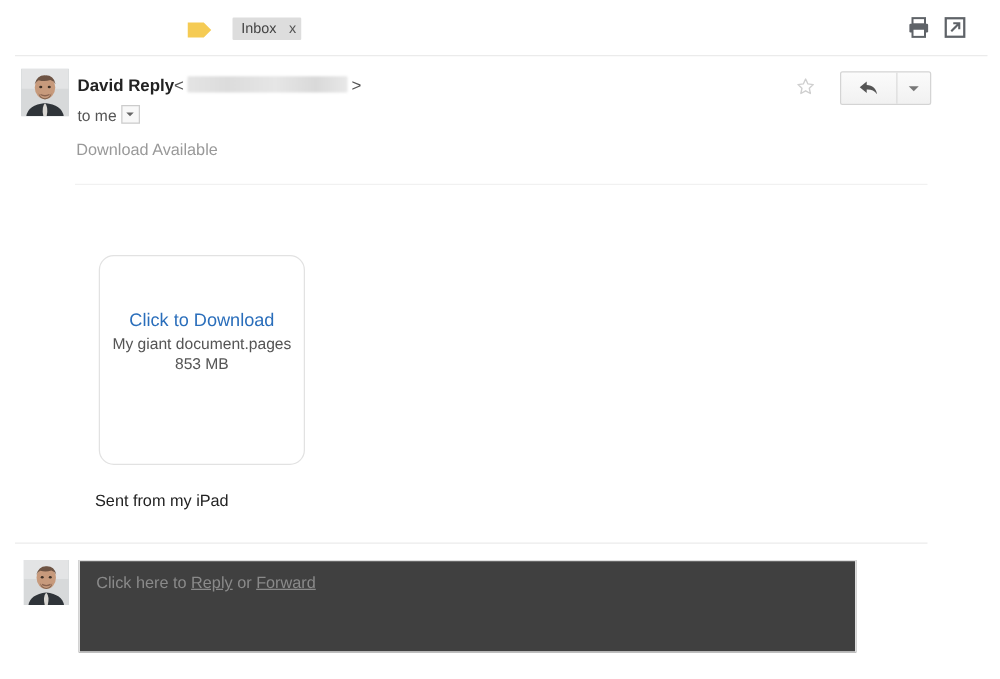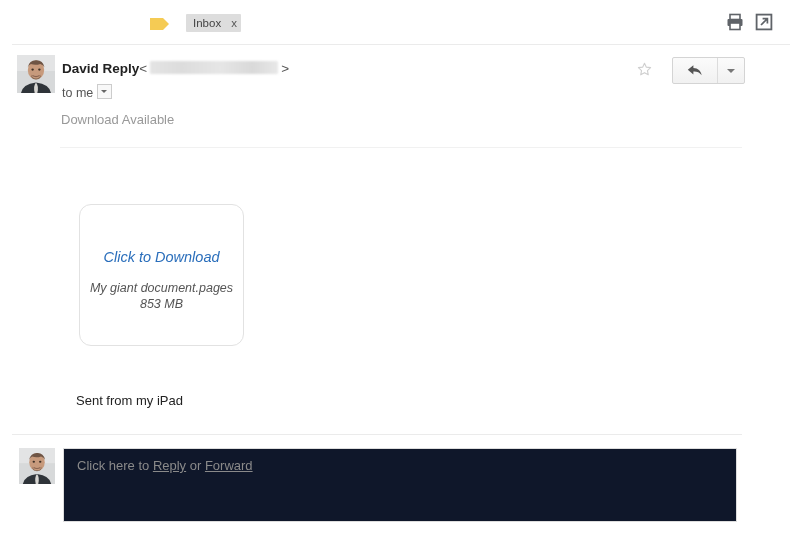--- a/index.html
+++ b/index.html
@@ -190,60 +190,59 @@
     position: absolute;
     left: 61px; top: 111px;
     font-size: 13px;
     line-height: 17px;
     color: #999999;
   }
 
   .download-card {
     position: absolute;
     left: 79px; top: 204px;
-    width: 165px; height: 142px;
+    width: 165px; height: 168px;
     border: 1px solid #e2e2e2;
     border-radius: 12px;
     background: #ffffff;
     box-sizing: border-box;
     text-align: center;
     cursor: pointer;
-    font-style: italic;
   }
   .card-link {
     margin-top: 44px;
     font-size: 14.5px;
     color: #2a6ebb;
     cursor: pointer;
   }
   .card-filename {
-    margin-top: 16px;
+    margin-top: 3px;
     font-size: 12.5px;
     color: #555555;
   }
   .card-filesize {
     margin-top: 2px;
     font-size: 12.5px;
     color: #555555;
   }
 
   .signature {
     position: absolute;
     left: 76px; top: 393px;
     font-size: 13px;
     color: #222222;
   }
 
   
   .reply-box {
     position: absolute;
     left: 63px; top: 448px;
-    width: 674px; height: 74px;
+    width: 622px; height: 74px;
     border: 1px solid #dddddd;
-    background: #0f172a;
+    background: #404040;
     box-sizing: border-box;
     cursor: text;
   }
   .reply-placeholder {
     position: absolute;
     left: 13px; top: 9px;
     font-size: 13px;
     color: #8a8a8a;
     white-space: nowrap;
   }

